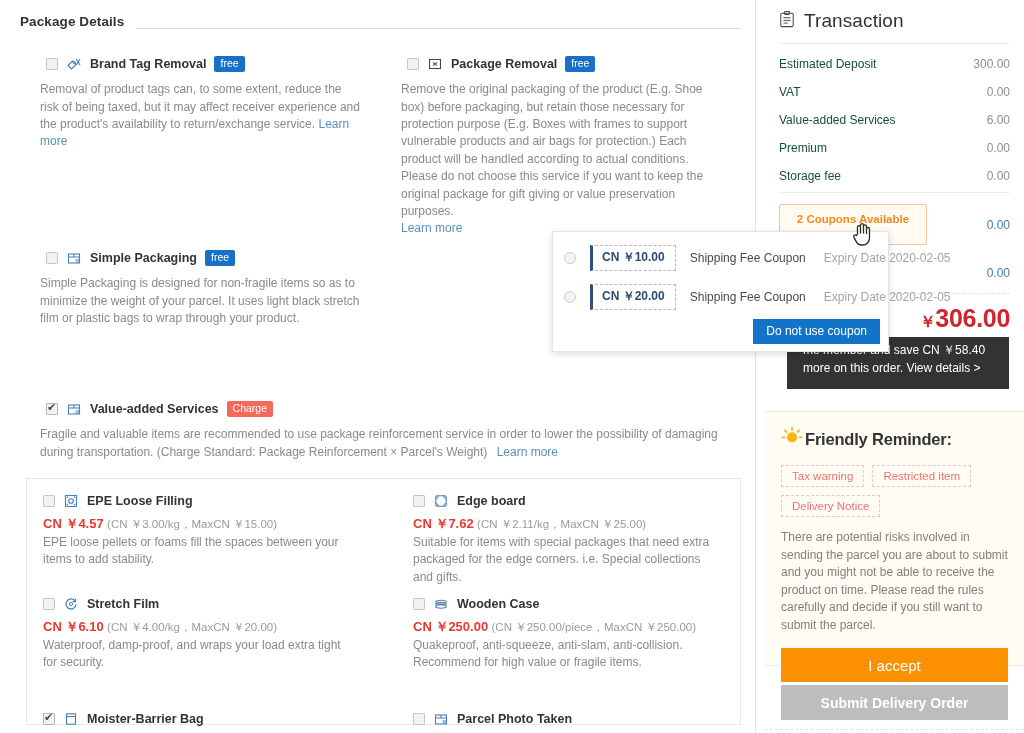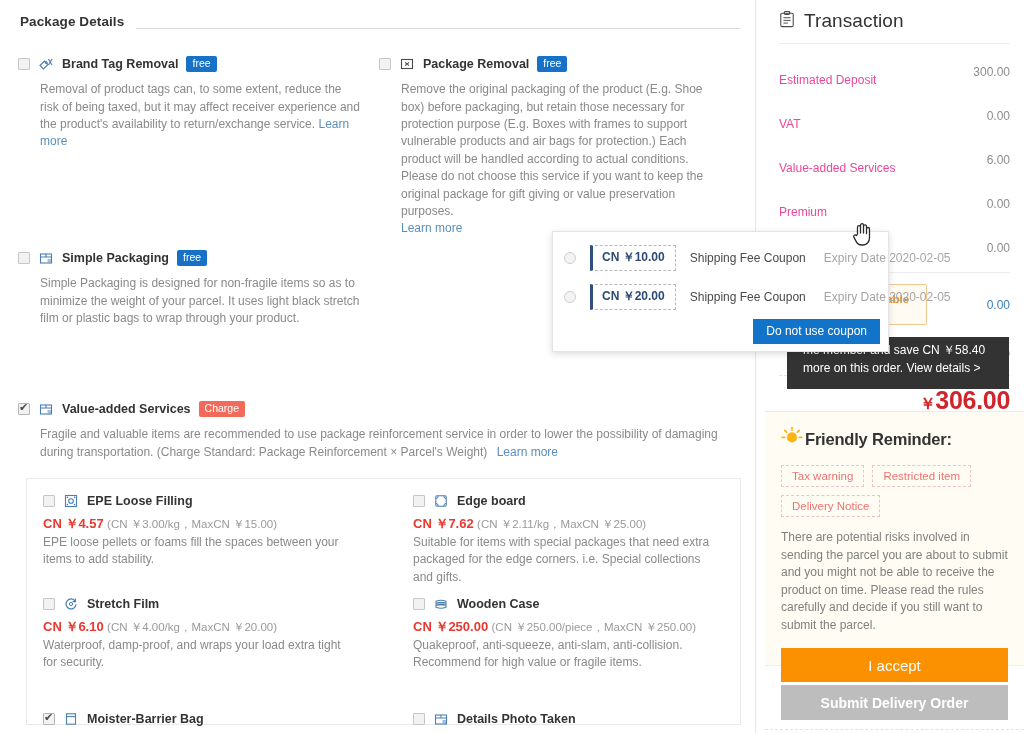--- a/index.html
+++ b/index.html
@@ -33,21 +33,21 @@
   .chk {
     width: 12px; height: 12px; border: 1px solid #c6c6c6; background: #f2f2f2;
     border-radius: 1px; display: inline-block; position: relative; flex: 0 0 auto;
   }
   .chk.checked { background: #f2f2f2; border-color: #b5b5b5; }
   .chk.checked:after {
     content: "✔"; position: absolute; left: 0px; top: -3px;
     font-size: 11px; color: #4a4a4a; line-height: 12px;
   }
 
-  .opt-row { display: flex; align-items: center; gap: 8px; }
+  .opt-row { display: flex; align-items: center; gap: 8px; margin-left: 28px; }
   .opt-title {
     font-size: 12.5px; font-weight: bold; color: #333; white-space: nowrap;
   }
   .tag {
     display: inline-block; padding: 1px 6px 2px; border-radius: 2px;
     font-size: 10.5px; color: #fff; line-height: 1.25; font-weight: normal;
   }
   .tag.free { background: #1771c6; }
   .tag.charge { background: #f36a5a; }
 
@@ -91,21 +91,21 @@
     padding: 10px 14px 0 14px;
   }
   .txn-head .ttl { font-size: 19px; color: #333; letter-spacing: .1px; }
   .txn-rule { margin: 11px 14px 0 14px; height: 1px; background: #ededed; }
 
   .txn-list { padding: 6px 14px 0 14px; }
   .txn-row {
     display: flex; justify-content: space-between; align-items: center;
     padding: 7px 0 7px 0; font-size: 12px;
   }
-  .txn-row .lbl { color: #ec4899; margin-top: 16px; }
+  .txn-row .lbl { color: #14532d; }
   .txn-row .val { color: #8d8d8d; }
   .txn-row.accent .val { color: #3b7fb5; }
 
   .coupon-btn {
     border: 1px solid #f0c892; background: #fffaf2; color: #ef8b1f;
     font-size: 11.5px; font-weight: bold; padding: 8px 8px;
     display: flex; align-items: center; justify-content: space-between;
     width: 148px; border-radius: 2px; cursor: pointer; flex-direction: column;
   }
   .coupon-btn .caret { color: #d9a96e; font-size: 10px; margin-left: 6px; }
@@ -370,21 +370,21 @@
         <div class="vas-item" style="left:386px;top:232px;">
           <div class="vas-title">
             <span class="chk"></span>
             <span class="svc-icon">
               <svg viewBox="0 0 16 16" width="16" height="16">
                 <rect x="2.5" y="4" width="11" height="9" fill="none" stroke="#4a7fb5" stroke-width="1.1"></rect>
                 <path d="M2.5 7 H13.5 M8 4 V7" stroke="#4a7fb5" stroke-width="1.1"></path>
                 <rect x="9.5" y="9" width="3.5" height="3.5" fill="#4a7fb5" opacity=".5"></rect>
               </svg>
             </span>
-            <span class="opt-title">Details Photo Taken</span>
+            <span class="opt-title">Parcel Photo Taken</span>
           </div>
         </div>
 
       </div>
     </div>
   </div>
 
   <div class="right-panel">
 
     <div class="txn-head">

